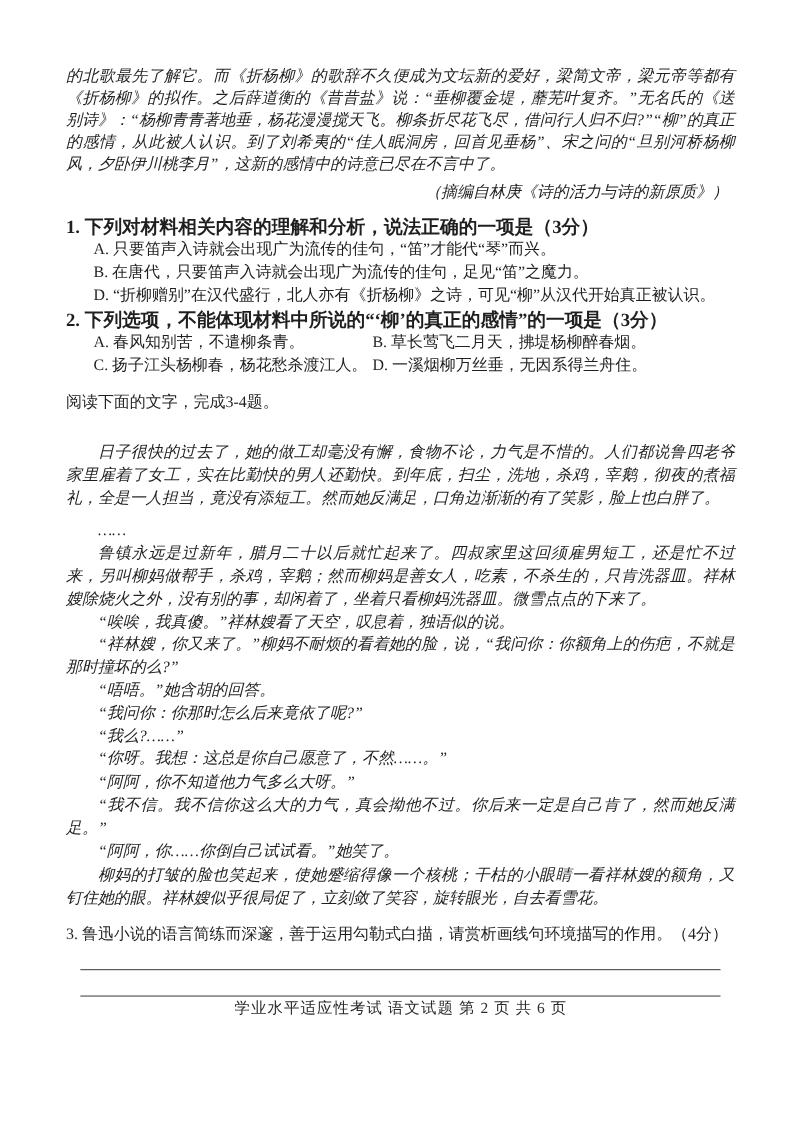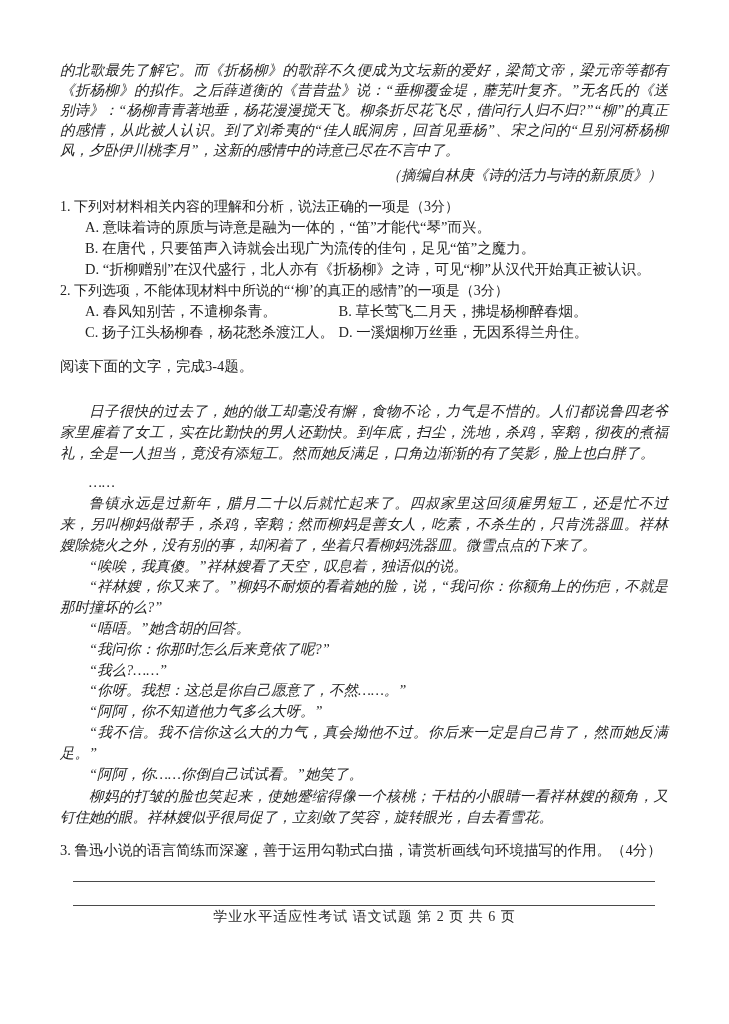--- a/index.html
+++ b/index.html
@@ -30,24 +30,25 @@
     text-justify: inter-ideograph;
   }
   .attribution {
     font-size: 14.5px;
     line-height: 20px;
     text-align: right;
     padding-right: 6px;
     margin-top: 5px;
   }
   .q-stem {
-    font-size: 14px;
+    font-size: 17px;
     line-height: 21px;
     margin-top: 11px;
     text-align: justify;
+    font-weight: bold;
   }
   .q-options { padding-left: 25px; }
   .q-option {
     font-size: 14.5px;
     line-height: 21px;
     text-align: justify;
   }
   .q-option-row {
     display: flex;
     font-size: 14.5px;
@@ -113,21 +114,21 @@
 
 <div class="page">
   <div class="content">
 
     <div class="para kai">的北歌最先了解它。而《折杨柳》的歌辞不久便成为文坛新的爱好，梁简文帝，梁元帝等都有《折杨柳》的拟作。之后薛道衡的《昔昔盐》说：“垂柳覆金堤，蘼芜叶复齐。”无名氏的《送别诗》：“杨柳青青著地垂，杨花漫漫搅天飞。柳条折尽花飞尽，借问行人归不归?”“柳”的真正的感情，从此被人认识。到了刘希夷的“佳人眠洞房，回首见垂杨”、宋之问的“旦别河桥杨柳风，夕卧伊川桃李月”，这新的感情中的诗意已尽在不言中了。</div>
 
     <div class="attribution kai">（摘编自林庚《诗的活力与诗的新原质》）</div>
 
     <div class="q-stem">1. 下列对材料相关内容的理解和分析，说法正确的一项是（3分）</div>
     <div class="q-options">
-      <div class="q-option">A. 意味着诗的原质与诗意是融为一体的，“笛”才能代“琴”而兴。</div>
+      <div class="q-option">A. 只要笛声入诗就会出现广为流传的佳句，“笛”才能代“琴”而兴。</div>
       <div class="q-option">B. 在唐代，只要笛声入诗就会出现广为流传的佳句，足见“笛”之魔力。</div>
       <div class="q-option">D. “折柳赠别”在汉代盛行，北人亦有《折杨柳》之诗，可见“柳”从汉代开始真正被认识。</div>
     </div>
 
     <div class="q-stem" style="margin-top:0;">2. 下列选项，不能体现材料中所说的“‘柳’的真正的感情”的一项是（3分）</div>
     <div class="q-options">
       <div class="q-option-row">
         <span class="col-left">A. 春风知别苦，不遣柳条青。</span>
         <span class="col-right">B. 草长莺飞二月天，拂堤杨柳醉春烟。</span>
       </div>

